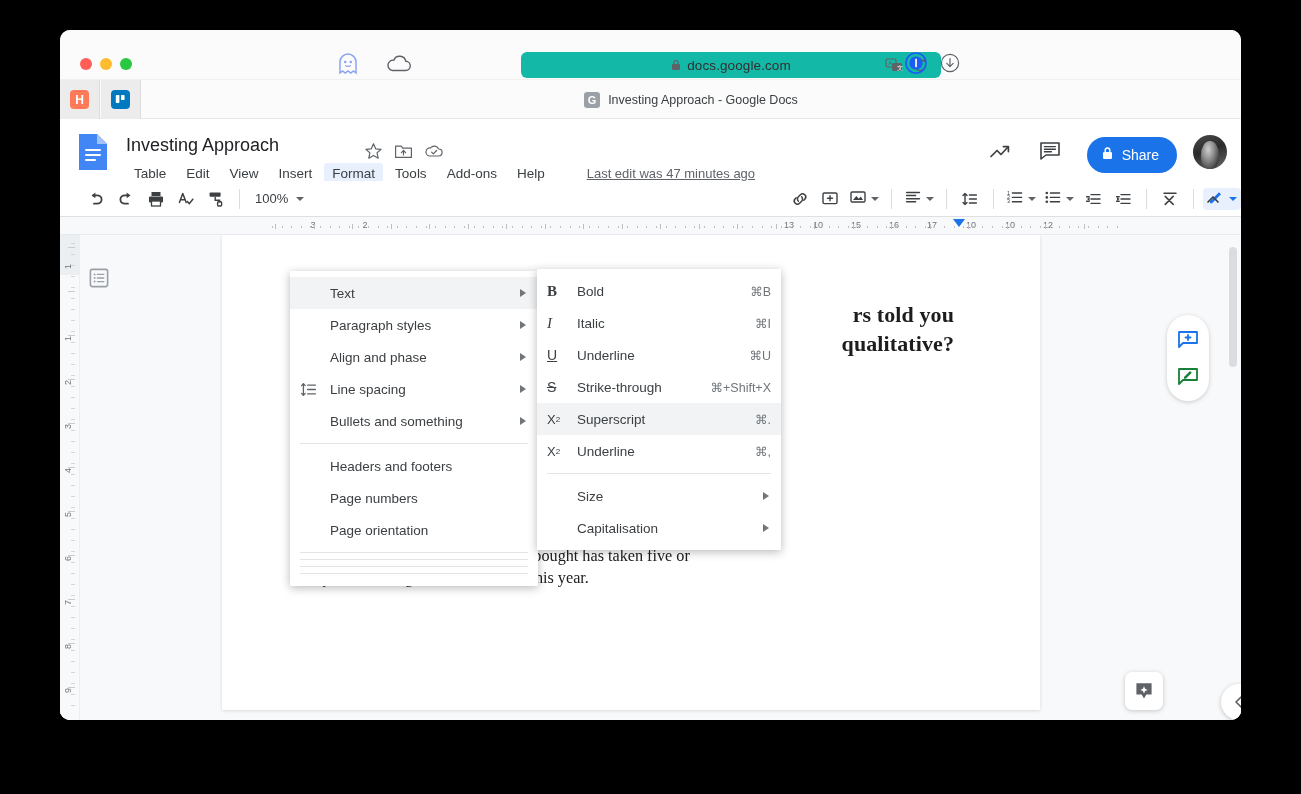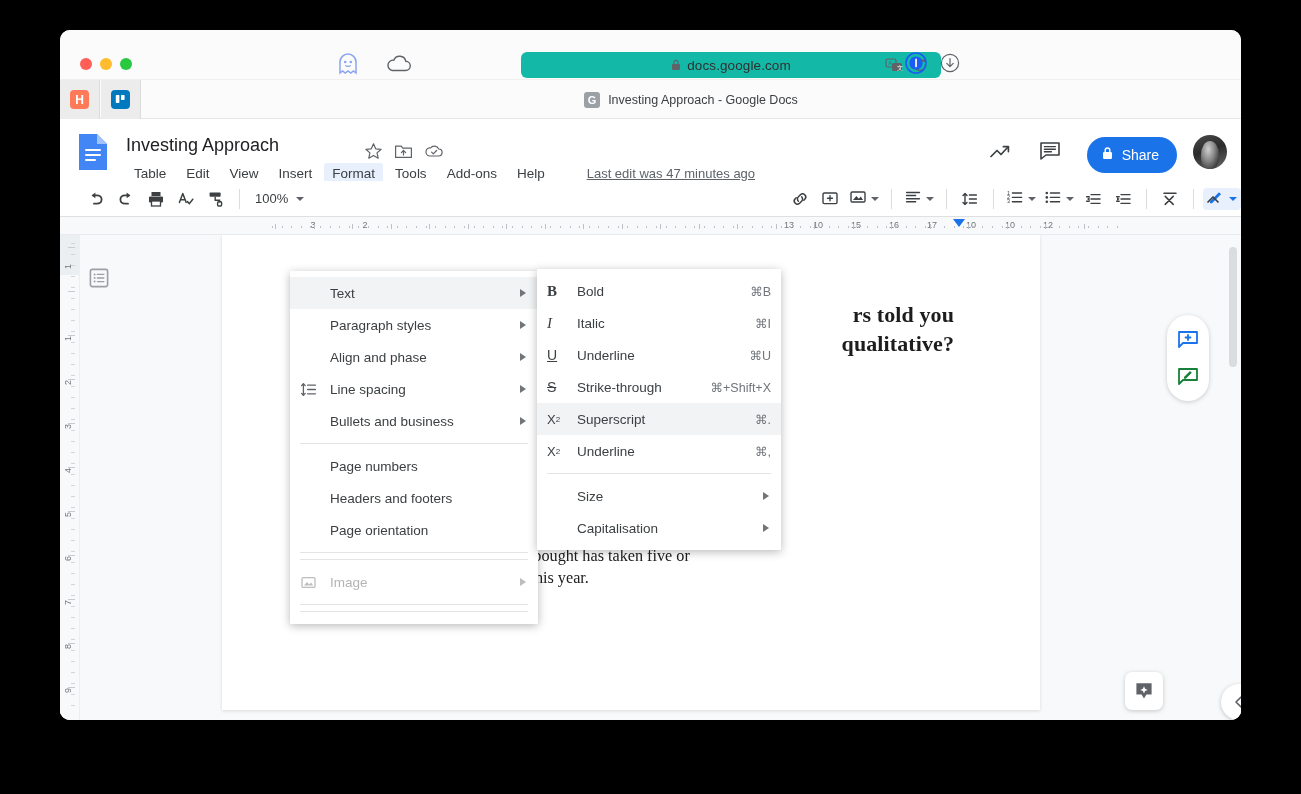--- a/index.html
+++ b/index.html
@@ -868,54 +868,44 @@
           <svg width="17" height="17" viewBox="0 0 17 17">
               <path d="M3.4 2.6v11.8M1.6 4.6l1.8-2 1.8 2M1.6 12.4l1.8 2 1.8-2" fill="none" stroke="#5f6368" stroke-width="1.3" stroke-linecap="round" stroke-linejoin="round"></path>
               <path d="M7.6 4.2h7.8M7.6 8.5h7.8M7.6 12.8h7.8" stroke="#5f6368" stroke-width="1.3" stroke-linecap="round"></path>
             </svg>
         </span>
         <span class="mi-label">Line spacing</span>
         <span class="mi-arrow"></span>
       </div>
       <div class="mi">
         <span class="mi-ico"></span>
-        <span class="mi-label">Bullets and business</span>
+        <span class="mi-label">Bullets and something</span>
         <span class="mi-arrow"></span>
       </div>
 
       <div class="mdiv"></div>
 
+      <div class="mi">
+        <span class="mi-ico"></span>
+        <span class="mi-label">Headers and footers</span>
+      </div>
       <div class="mi">
         <span class="mi-ico"></span>
         <span class="mi-label">Page numbers</span>
       </div>
       <div class="mi">
         <span class="mi-ico"></span>
-        <span class="mi-label">Headers and footers</span>
-      </div>
-      <div class="mi">
-        <span class="mi-ico"></span>
         <span class="mi-label">Page orientation</span>
       </div>
 
       <div class="mdiv"></div>
 
 
       <div class="mdiv"></div>
 
-      <div class="mi disabled">
-        <span class="mi-ico">
-          <svg width="17" height="17" viewBox="0 0 17 17">
-              <rect x="2" y="3.6" width="13" height="9.8" rx="1.2" fill="none" stroke="#bdbdbd" stroke-width="1.3"></rect>
-              <path d="M4 11.6l3-3.6 2.2 2.6 1.8-2 2.2 3z" fill="#bdbdbd"></path>
-            </svg>
-        </span>
-        <span class="mi-label">Image</span>
-        <span class="mi-arrow"></span>
-      </div>
 
       <div class="mdiv"></div>
 
 
       <div class="mdiv"></div>
 
     </div>
 
     <div id="text-submenu">
       <div class="mi">

